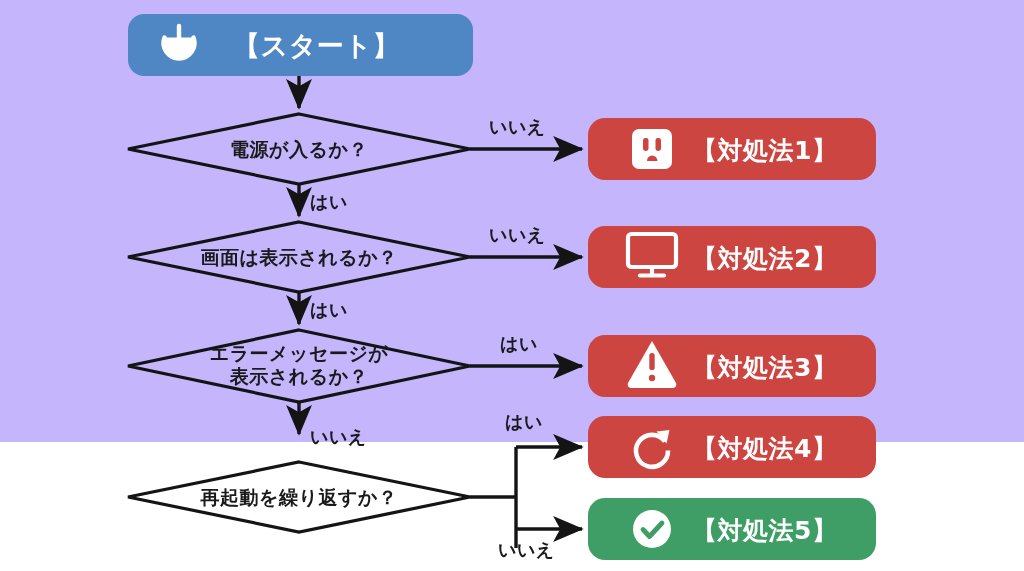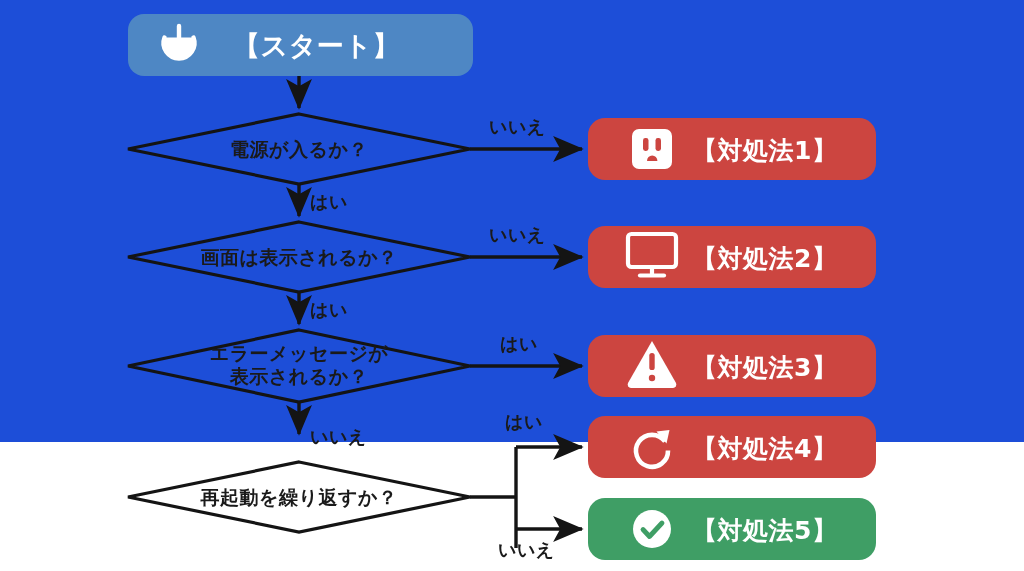--- a/index.html
+++ b/index.html
@@ -10,21 +10,21 @@
   body {
     width: 1024px;
     height: 571px;
     overflow: hidden;
     font-family: "DejaVu Sans", "Liberation Sans", sans-serif;
   }
   #flowchart-root {
     position: relative;
     width: 1024px;
     height: 442px;
-    background: #1d4ed8;
+    background: #c4b5fd;
     text-align: center;
   }
   svg#chart-svg {
     position: absolute;
     top: 0;
     left: 0;
     width: 1024px;
     height: 571px;
     display: block;
   }

